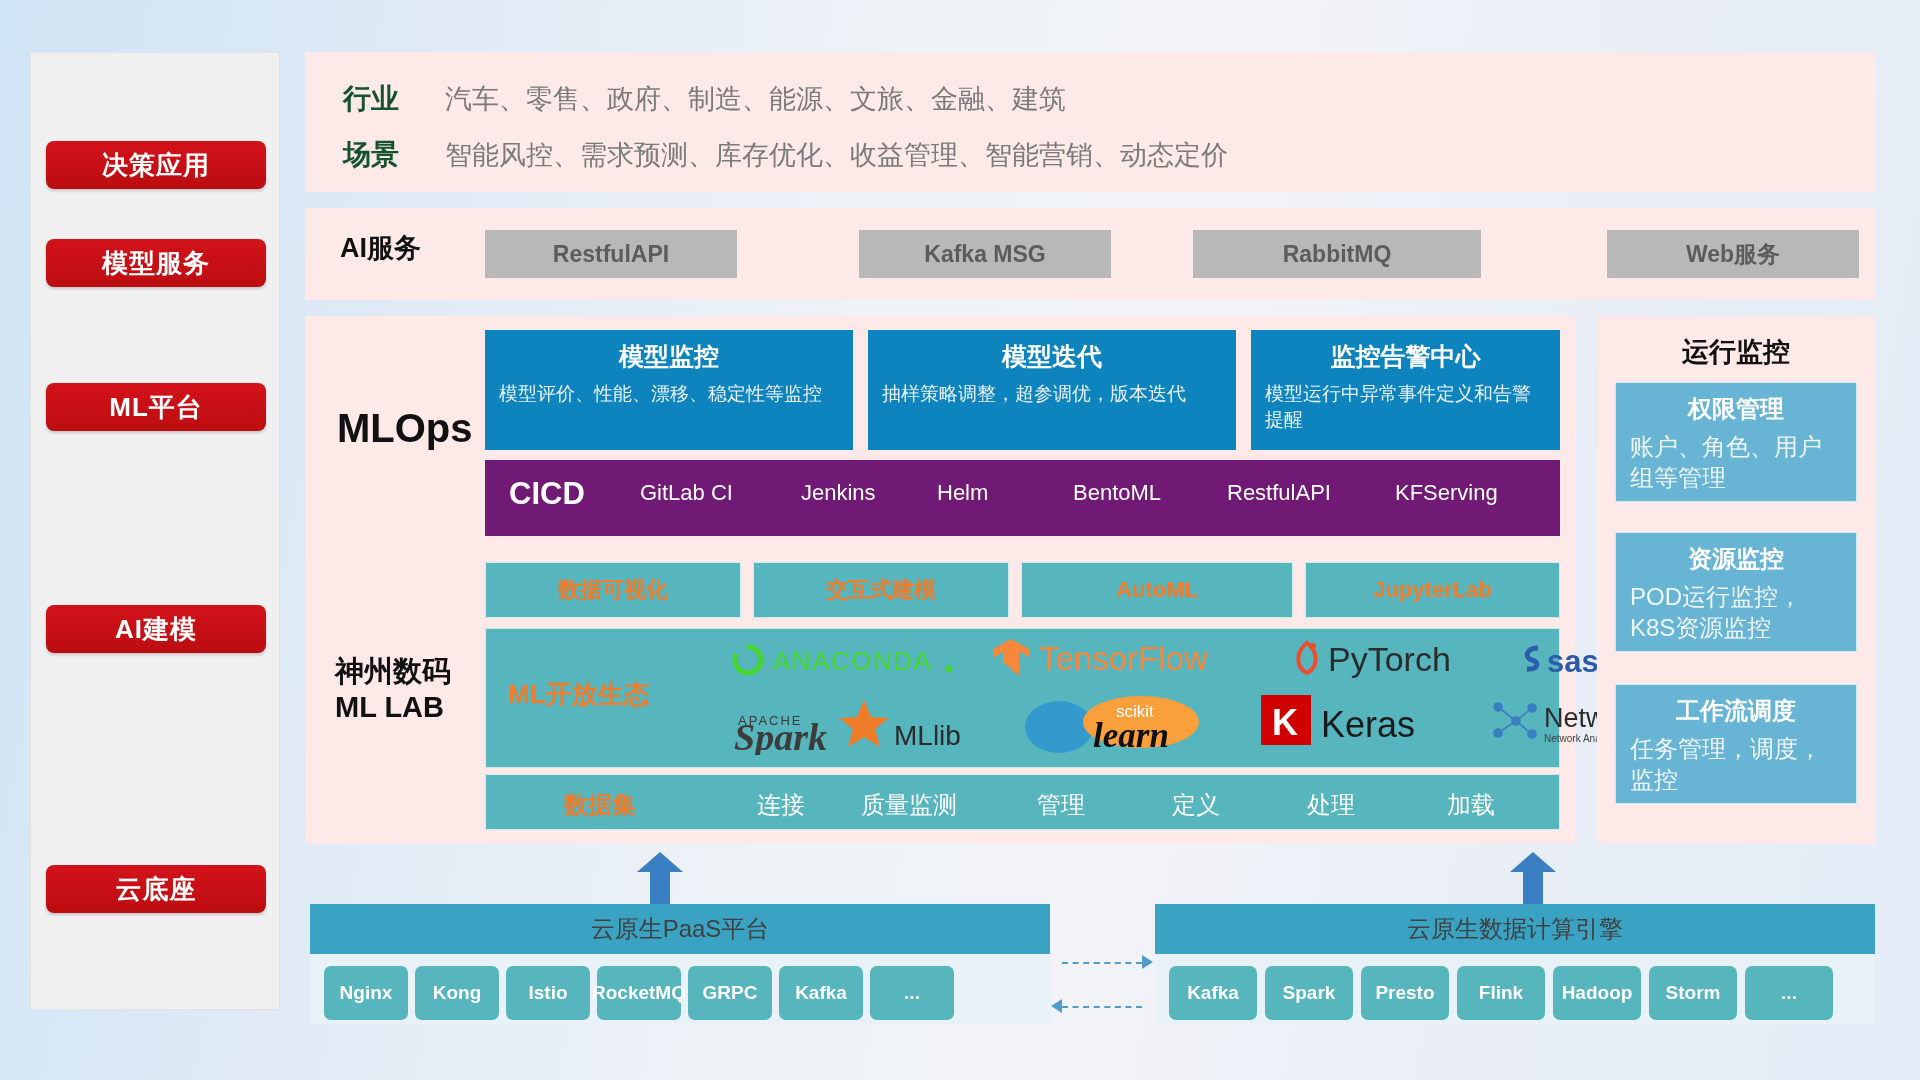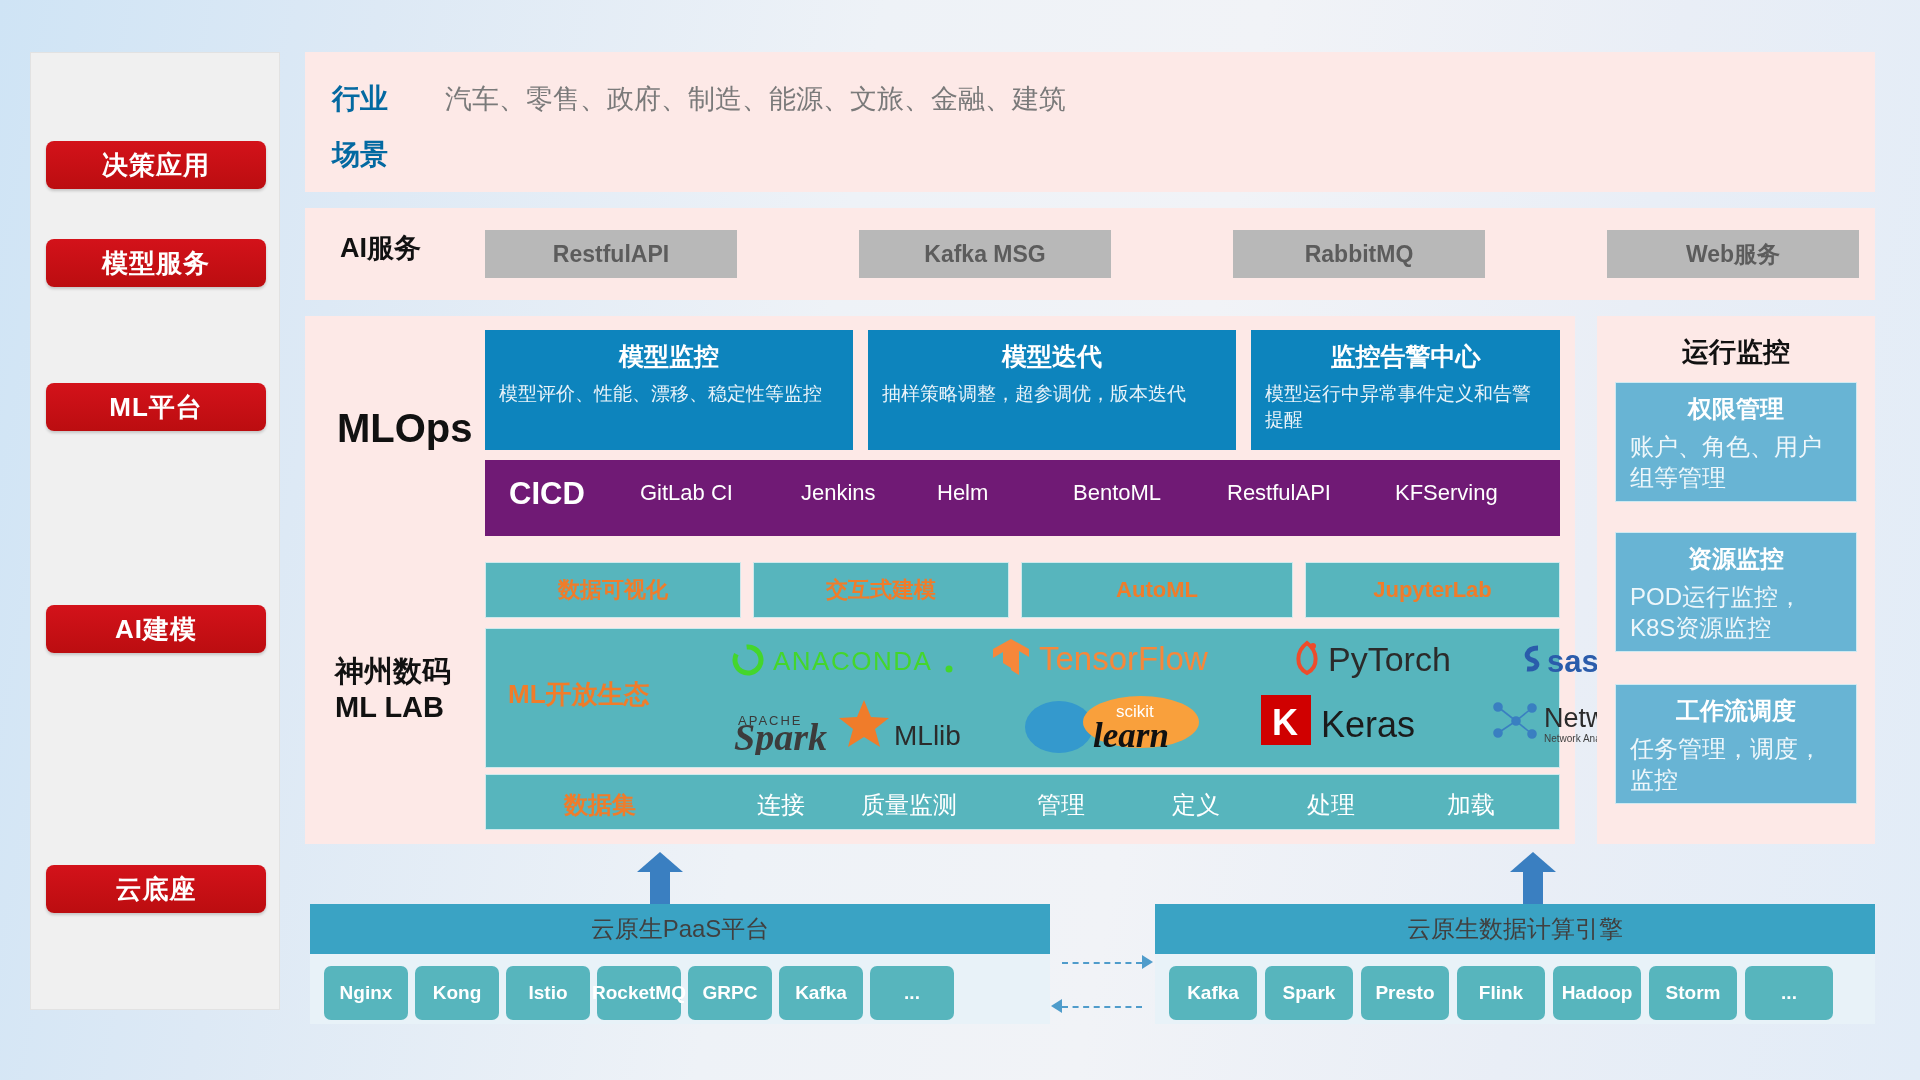--- a/index.html
+++ b/index.html
@@ -22,21 +22,21 @@
     color:#fff;font-weight:bold;font-size:26px;letter-spacing:1px;
     display:flex;align-items:center;justify-content:center;
     box-shadow:0 2px 3px rgba(0,0,0,.18);
   }
 
   
   .band{position:absolute;background:#fde9e7;box-sizing:border-box;}
 
   
   .topband{left:305px;top:52px;width:1570px;height:140px;}
-  .tb-label{position:absolute;left:27px;font-size:28px;font-weight:bold;color:#0369a1;}
+  .tb-label{position:absolute;left:38px;font-size:28px;font-weight:bold;color:#14532d;}
   .tb-text{position:absolute;left:140px;font-size:27px;color:#7a7a7a;white-space:nowrap;}
 
   
   .aiband{left:305px;top:208px;width:1570px;height:92px;}
   .ai-label{position:absolute;left:35px;top:22px;font-size:27px;font-weight:bold;color:#111;}
   .ai-btn{
     position:absolute;top:22px;height:48px;background:#b8b8b8;color:#5c5c5c;
     font-size:23px;font-weight:bold;display:flex;align-items:center;justify-content:center;
   }
 
@@ -128,27 +128,28 @@
       </div>
     <div class="rail-btn" style="top:812px">
         <span>云底座</span>
       </div>
   </div>
 
   <div class="band topband">
     <div class="tb-label" style="top:28px">行业</div>
     <div class="tb-text" style="top:29px">汽车、零售、政府、制造、能源、文旅、金融、建筑</div>
     <div class="tb-label" style="top:84px">场景</div>
+    <div class="tb-text" style="top:85px">智能风控、需求预测、库存优化、收益管理、智能营销、动态定价</div>
   </div>
 
   <div class="band aiband">
     <div class="ai-label">AI服务</div>
     <div class="ai-btn" style="left:180px;width:252px">RestfulAPI</div>
     <div class="ai-btn" style="left:554px;width:252px">Kafka MSG</div>
-    <div class="ai-btn" style="left:928px;width:252px">RabbitMQ</div>
+    <div class="ai-btn" style="left:888px;width:288px">RabbitMQ</div>
     <div class="ai-btn" style="left:1302px;width:252px">Web服务</div>
   </div>
 
   <div class="band mlband">
     <div class="ml-label">MLOps</div>
 
     <div class="ops-card" style="left:180px;width:368px">
       <div class="ops-title">模型监控</div>
       <div class="ops-desc">模型评价、性能、漂移、稳定性等监控</div>
     </div>

